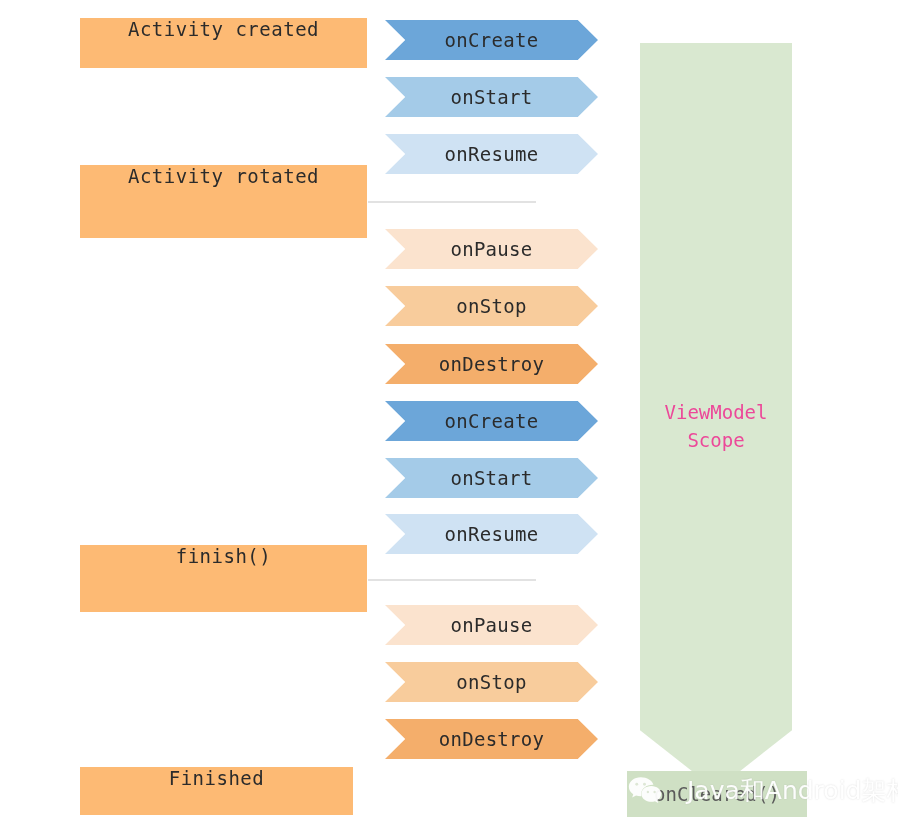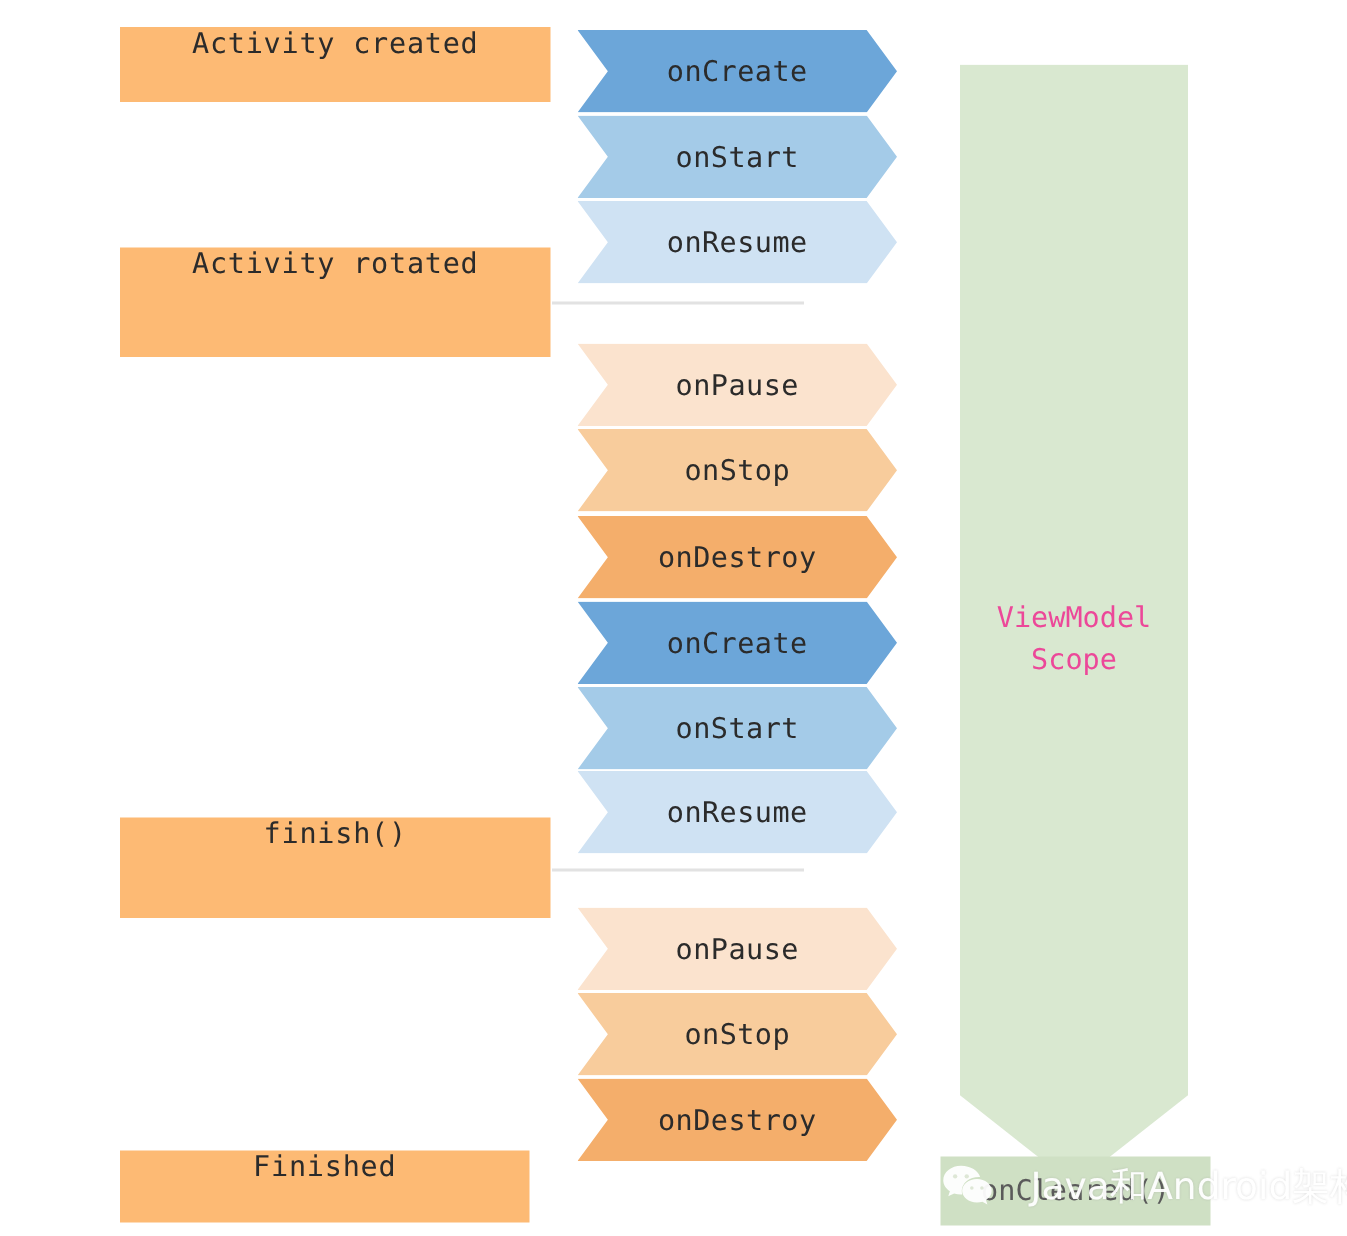--- a/index.html
+++ b/index.html
@@ -28,21 +28,21 @@
     position:absolute;
     height:2px;
     background:#e2e2e2;
   }
 
   
   .chev{
     position:absolute;
     left:385px;
     width:213px;
-    height:55px;
+    height:40px;
     display:flex;align-items:center;justify-content:center;
     color:#2b2b2b;
     font-size:19px;
     letter-spacing:0.3px;
     white-space:nowrap;
     -webkit-clip-path:polygon(0 0, 90.5% 0, 100% 50%, 90.5% 100%, 0 100%, 9.5% 50%);
     clip-path:polygon(0 0, 90.5% 0, 100% 50%, 90.5% 100%, 0 100%, 9.5% 50%);
   }
 
   

